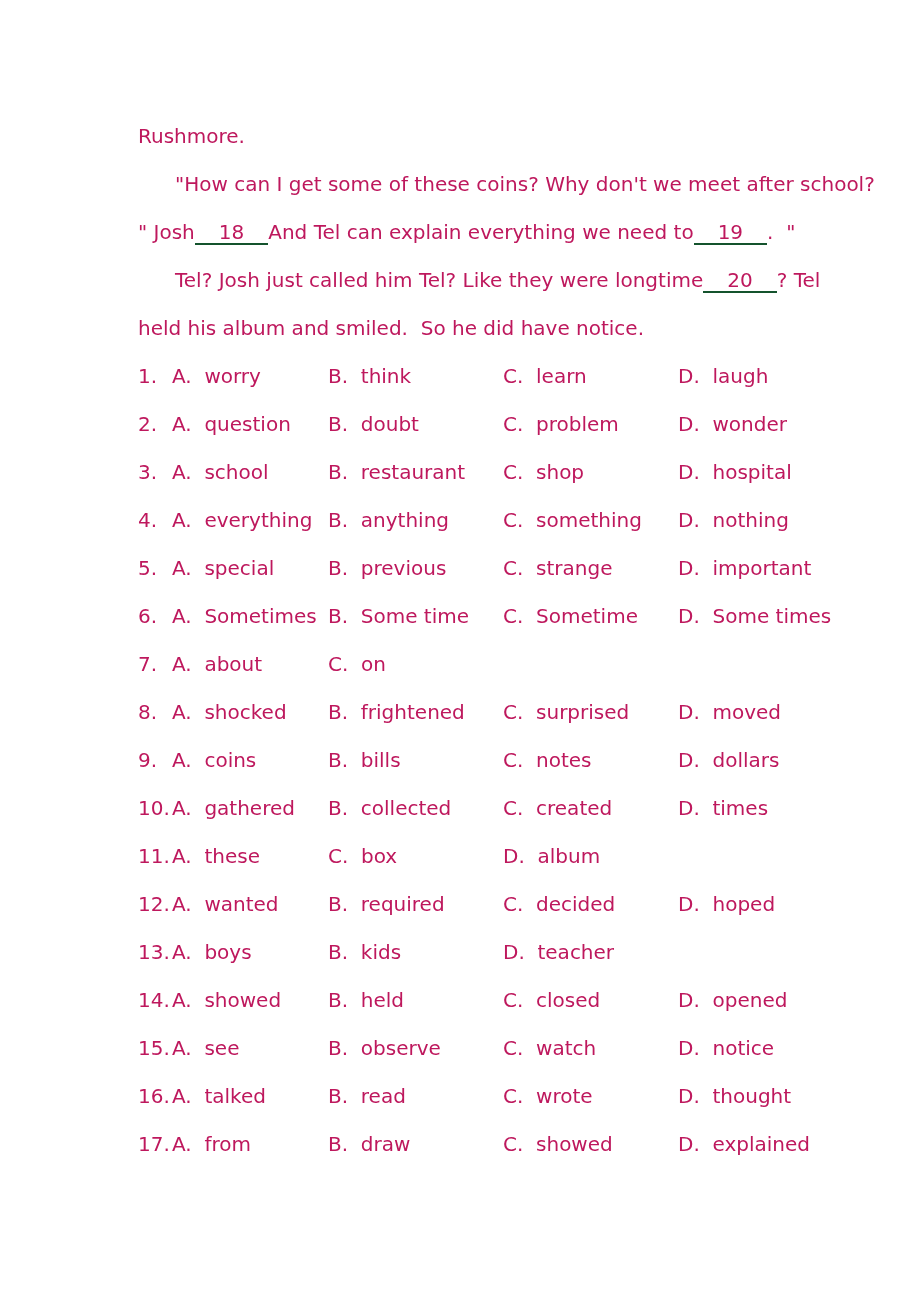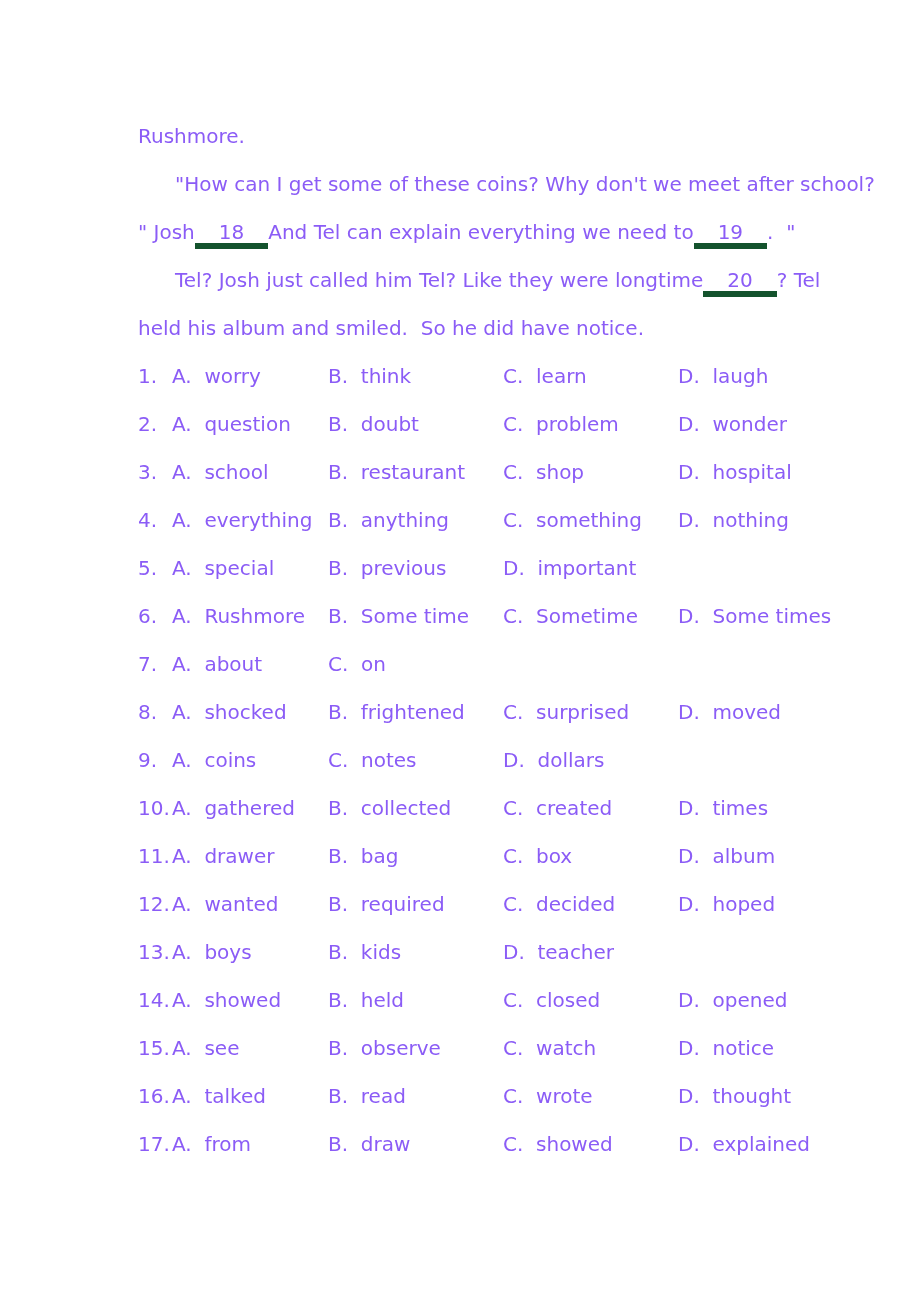--- a/index.html
+++ b/index.html
@@ -6,41 +6,41 @@
     margin: 0;
     padding: 0;
     background: #ffffff;
   }
   .page {
     position: relative;
     width: 920px;
     height: 1302px;
     background: #ffffff;
     font-family: "DejaVu Sans", sans-serif;
-    color: #8b5cf6;
+    color: #be185d;
     overflow: hidden;
   }
   .content {
     position: absolute;
     left: 138px;
     top: 112px;
     width: 740px;
   }
   .para-line {
     white-space: pre;
     line-height: 48px;
     font-size: 20px;
   }
   .para-line.indent {
     padding-left: 37px;
   }
   .blank {
     display: inline-block;
     padding: 0 24px;
-    border-bottom: 6px solid #14532d;
+    border-bottom: 2px solid #14532d;
     line-height: 22px;
   }
   .q-row {
     display: grid;
     grid-template-columns: 34px 156px 175px 175px auto;
     line-height: 48px;
     font-size: 20px;
     white-space: pre;
   }
 </style>
@@ -54,27 +54,27 @@
         <div class="para-line indent"><span>"How can I get some of these coins? Why don't we meet after school?</span></div>
         <div class="para-line"><span>" Josh</span><span class="blank">18</span><span>And Tel can explain everything we need to</span><span class="blank">19</span><span>.  "</span></div>
         <div class="para-line indent"><span>Tel? Josh just called him Tel? Like they were longtime</span><span class="blank">20</span><span>? Tel</span></div>
         <div class="para-line"><span>held his album and smiled.  So he did have notice.</span></div>
       </div>
     <div>
         <div class="q-row"><span>1.</span><span>A.  worry</span><span>B.  think</span><span>C.  learn</span><span>D.  laugh</span></div>
         <div class="q-row"><span>2.</span><span>A.  question</span><span>B.  doubt</span><span>C.  problem</span><span>D.  wonder</span></div>
         <div class="q-row"><span>3.</span><span>A.  school</span><span>B.  restaurant</span><span>C.  shop</span><span>D.  hospital</span></div>
         <div class="q-row"><span>4.</span><span>A.  everything</span><span>B.  anything</span><span>C.  something</span><span>D.  nothing</span></div>
-        <div class="q-row"><span>5.</span><span>A.  special</span><span>B.  previous</span><span>D.  important</span></div>
-        <div class="q-row"><span>6.</span><span>A.  Rushmore</span><span>B.  Some time</span><span>C.  Sometime</span><span>D.  Some times</span></div>
+        <div class="q-row"><span>5.</span><span>A.  special</span><span>B.  previous</span><span>C.  strange</span><span>D.  important</span></div>
+        <div class="q-row"><span>6.</span><span>A.  Sometimes</span><span>B.  Some time</span><span>C.  Sometime</span><span>D.  Some times</span></div>
         <div class="q-row"><span>7.</span><span>A.  about</span><span>C.  on</span></div>
         <div class="q-row"><span>8.</span><span>A.  shocked</span><span>B.  frightened</span><span>C.  surprised</span><span>D.  moved</span></div>
-        <div class="q-row"><span>9.</span><span>A.  coins</span><span>C.  notes</span><span>D.  dollars</span></div>
+        <div class="q-row"><span>9.</span><span>A.  coins</span><span>B.  bills</span><span>C.  notes</span><span>D.  dollars</span></div>
         <div class="q-row"><span>10.</span><span>A.  gathered</span><span>B.  collected</span><span>C.  created</span><span>D.  times</span></div>
-        <div class="q-row"><span>11.</span><span>A.  drawer</span><span>B.  bag</span><span>C.  box</span><span>D.  album</span></div>
+        <div class="q-row"><span>11.</span><span>A.  these</span><span>C.  box</span><span>D.  album</span></div>
         <div class="q-row"><span>12.</span><span>A.  wanted</span><span>B.  required</span><span>C.  decided</span><span>D.  hoped</span></div>
         <div class="q-row"><span>13.</span><span>A.  boys</span><span>B.  kids</span><span>D.  teacher</span></div>
         <div class="q-row"><span>14.</span><span>A.  showed</span><span>B.  held</span><span>C.  closed</span><span>D.  opened</span></div>
         <div class="q-row"><span>15.</span><span>A.  see</span><span>B.  observe</span><span>C.  watch</span><span>D.  notice</span></div>
         <div class="q-row"><span>16.</span><span>A.  talked</span><span>B.  read</span><span>C.  wrote</span><span>D.  thought</span></div>
         <div class="q-row"><span>17.</span><span>A.  from</span><span>B.  draw</span><span>C.  showed</span><span>D.  explained</span></div>
       </div>
   </div>
 </div>
 

